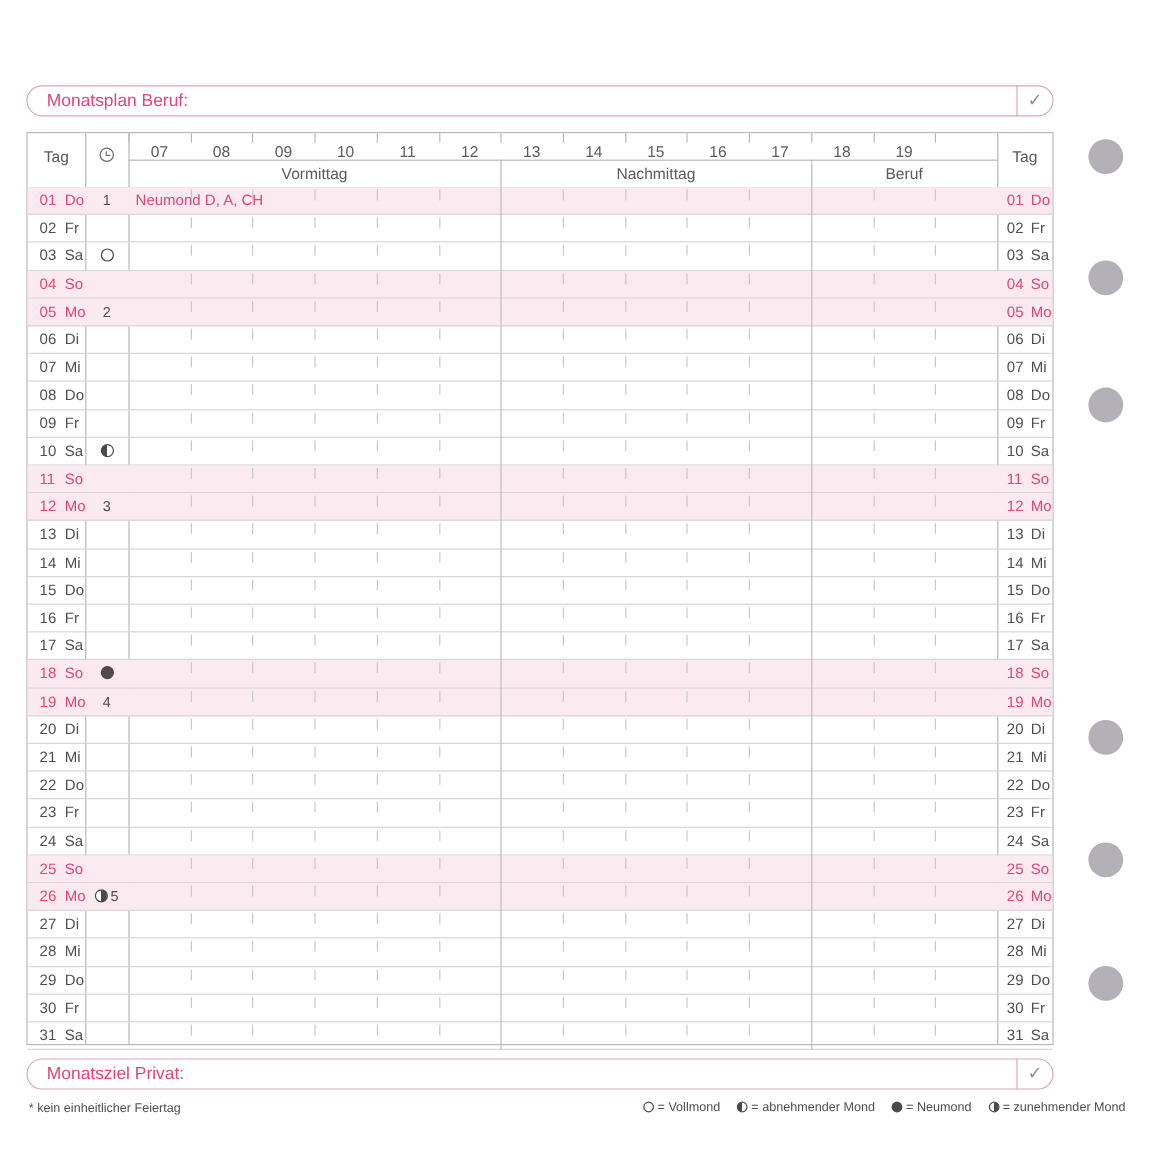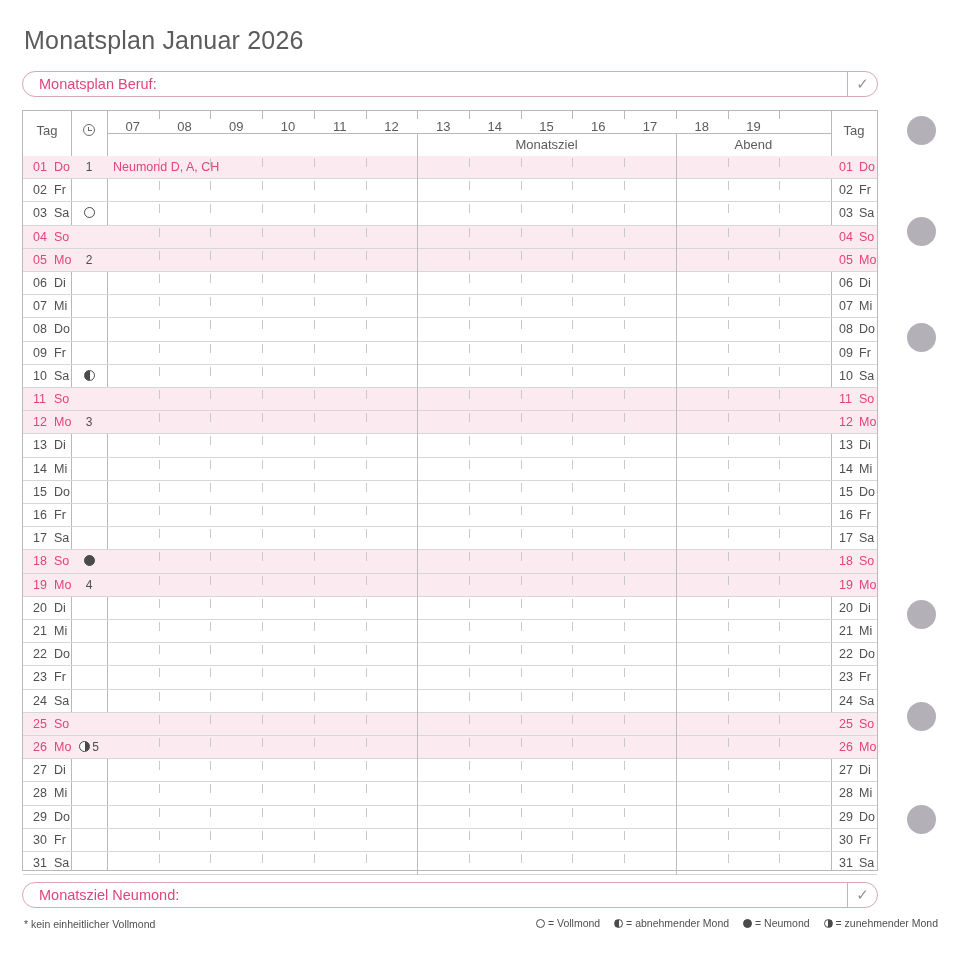--- a/index.html
+++ b/index.html
@@ -274,21 +274,20 @@
     left: 4.8px; top: 5px;
     width: 3.4px; height: 1.1px;
     background: #6b6b6b;
   }
 </style>
 </head>
 <body>
 
 <div class="page">
 
-  <div class="title">Monatsplan Januar 2026</div>
 
   <div class="goalbar" id="goal-top">
     <span class="label">Monatsplan Beruf:</span>
     <span class="check">✓</span>
   </div>
 
   <div class="grid">
     <div id="grid-inner" style="position:absolute;left:0;top:0;right:0;bottom:0;">
         <div class="hdr">
           <div class="hdr-tag" style="left:0;width:48px;">Tag</div>
@@ -314,23 +313,24 @@
           <div class="hour-tick" style="left:497.7142857142857px;"></div>
           <div class="hour-label" style="left:555.2857142857142px;">16</div>
           <div class="hour-tick" style="left:549.4285714285714px;"></div>
           <div class="hour-label" style="left:607px;">17</div>
           <div class="hour-tick" style="left:601.1428571428571px;"></div>
           <div class="hour-label" style="left:658.7142857142858px;">18</div>
           <div class="hour-tick" style="left:652.8571428571429px;"></div>
           <div class="hour-label" style="left:710.4285714285714px;">19</div>
           <div class="hour-tick" style="left:704.5714285714286px;"></div>
           <div class="hour-tick" style="left:756.2857142857143px;"></div>
-          <div class="part-label" style="left:394.2857142857143px;width:258.5714285714286px;">Monatsziel</div>
+          <div class="part-label" style="left:84px;width:310.2857142857143px;">Vormittag</div>
+          <div class="part-label" style="left:394.2857142857143px;width:258.5714285714286px;">Nachmittag</div>
           <div class="part-sep" style="left:394.2857142857143px;"></div>
-          <div class="part-label" style="left:652.8571428571429px;width:155.1428571428571px;">Abend</div>
+          <div class="part-label" style="left:652.8571428571429px;width:155.1428571428571px;">Beruf</div>
           <div class="part-sep" style="left:652.8571428571429px;"></div>
         </div>
         <div class="hdr-line" style="top:22px;left:84px;right:46px;"></div>
         <div class="hdr-line" style="top:45px;"></div>
         <div class="vline" style="left:48px;"></div>
         <div class="vline" style="left:84px;"></div>
         <div class="vline" style="left:808px;"></div>
         <div class="row holiday" style="top:45px;">
           <div class="cell-day" style="left:0;width:48px;">
             <span class="dnum">01</span>
@@ -1044,25 +1044,25 @@
         <div class="tickmark" style="left:756.2857142857143px;top:627px;height:9px;"></div>
         <div class="tickmark" style="left:756.2857142857143px;top:650.1999999999999px;height:9px;"></div>
         <div class="tickmark" style="left:756.2857142857143px;top:673.4px;height:9px;"></div>
         <div class="tickmark" style="left:756.2857142857143px;top:696.6px;height:9px;"></div>
         <div class="tickmark" style="left:756.2857142857143px;top:719.8px;height:9px;"></div>
         <div class="tickmark" style="left:756.2857142857143px;top:743px;height:9px;"></div>
       </div>
   </div>
 
   <div class="goalbar" id="goal-bottom">
-    <span class="label">Monatsziel Neumond:</span>
+    <span class="label">Monatsziel Privat:</span>
     <span class="check">✓</span>
   </div>
 
-  <div class="footnote">* kein einheitlicher Vollmond</div>
+  <div class="footnote">* kein einheitlicher Feiertag</div>
   <div class="legend" id="legend"><span class="item"><span class="moon " style="width: 9px; height: 9px;"></span><span> = Vollmond</span></span><span class="item"><span class="moon wan" style="width: 9px; height: 9px;"></span><span> = abnehmender Mond</span></span><span class="item"><span class="moon new" style="width: 9px; height: 9px;"></span><span> = Neumond</span></span><span class="item"><span class="moon wax" style="width: 9px; height: 9px;"></span><span> = zunehmender Mond</span></span></div>
 
   <div class="hole" style="top:116px"></div>
   <div class="hole" style="top:217px"></div>
   <div class="hole" style="top:323px"></div>
   <div class="hole" style="top:600px"></div>
   <div class="hole" style="top:702px"></div>
   <div class="hole" style="top:805px"></div>
 </div>
 

